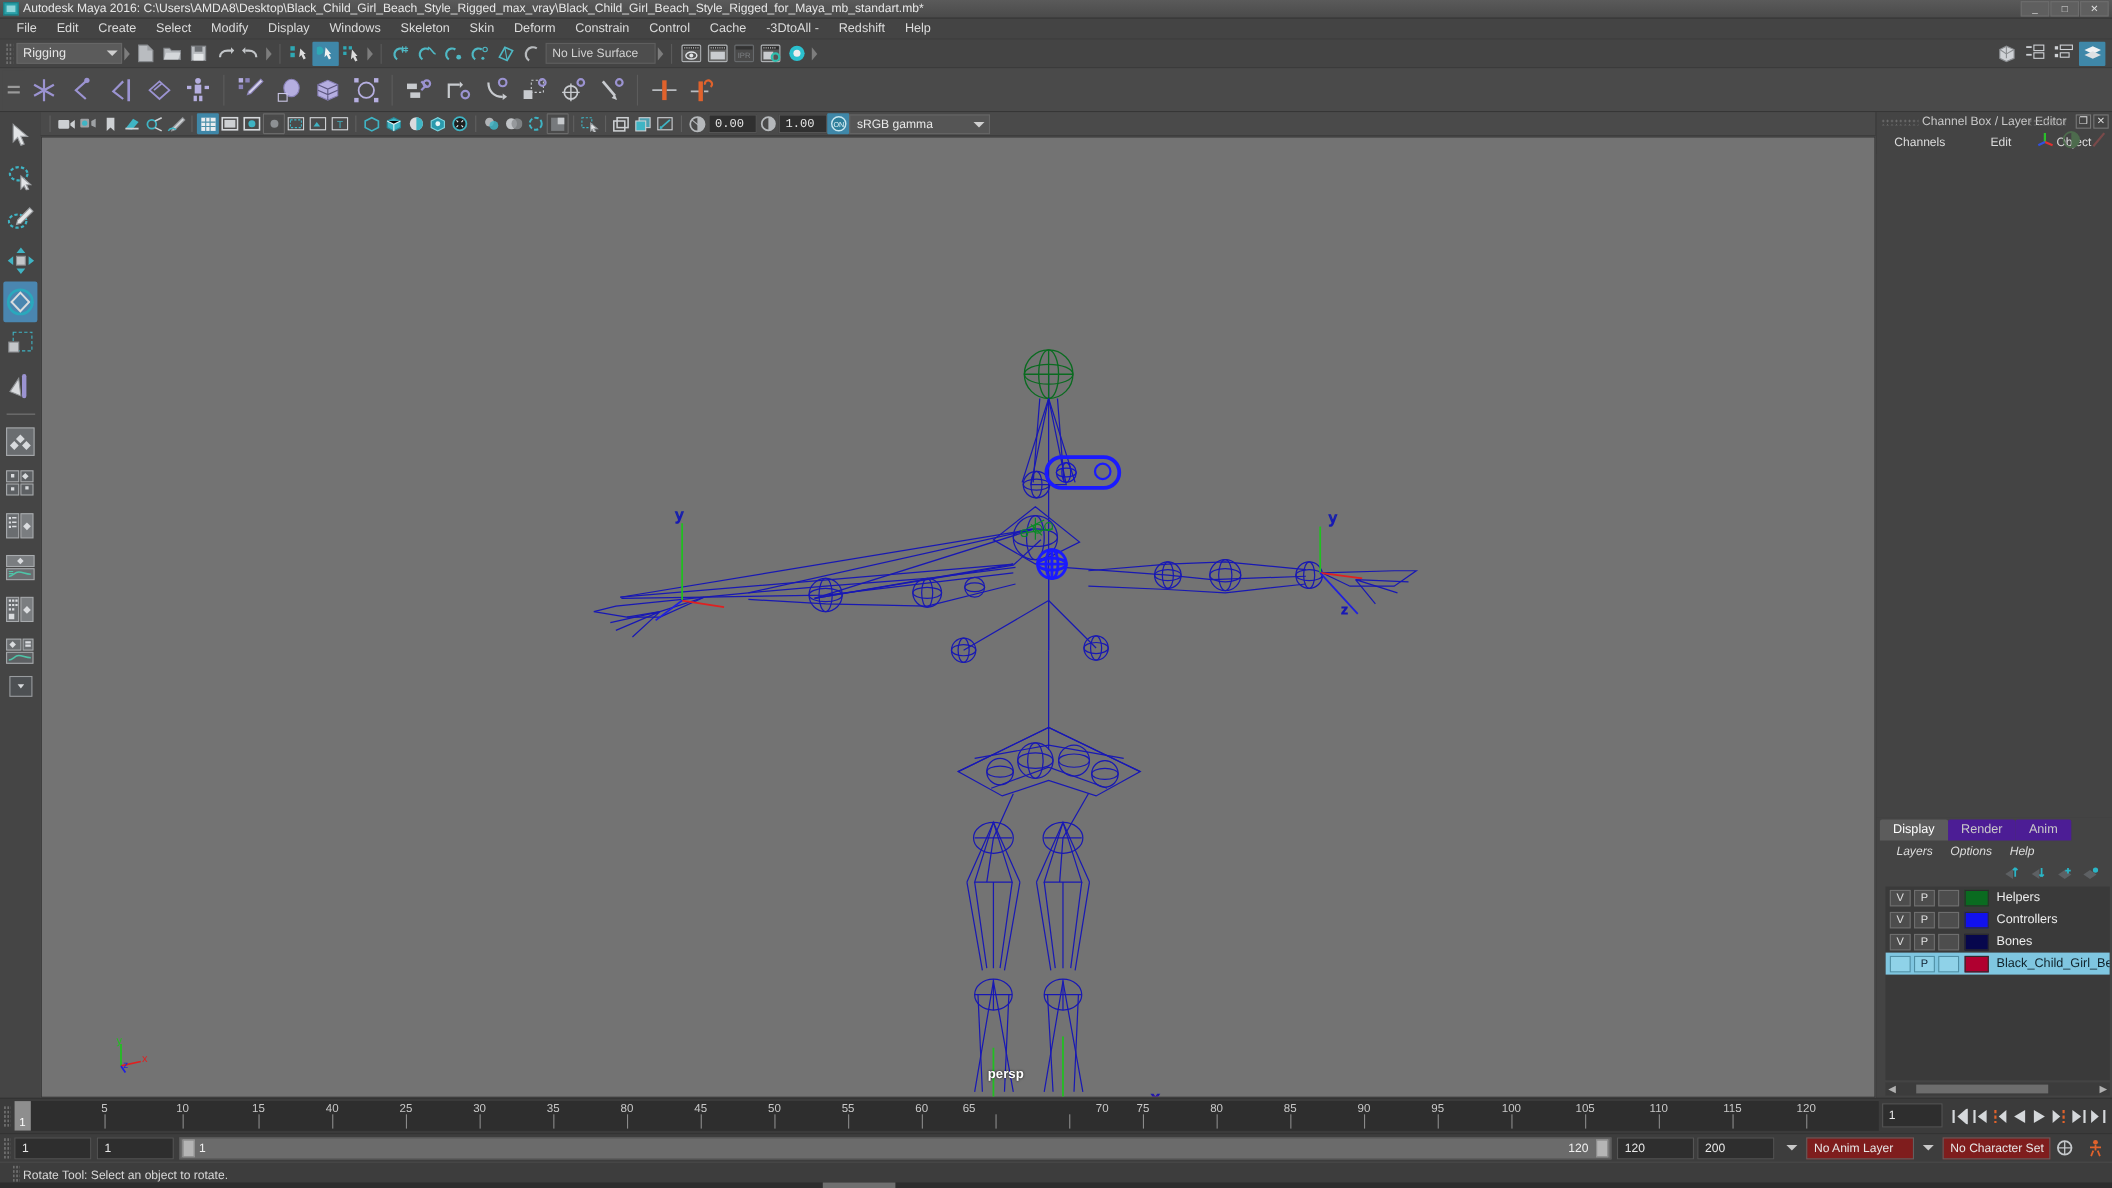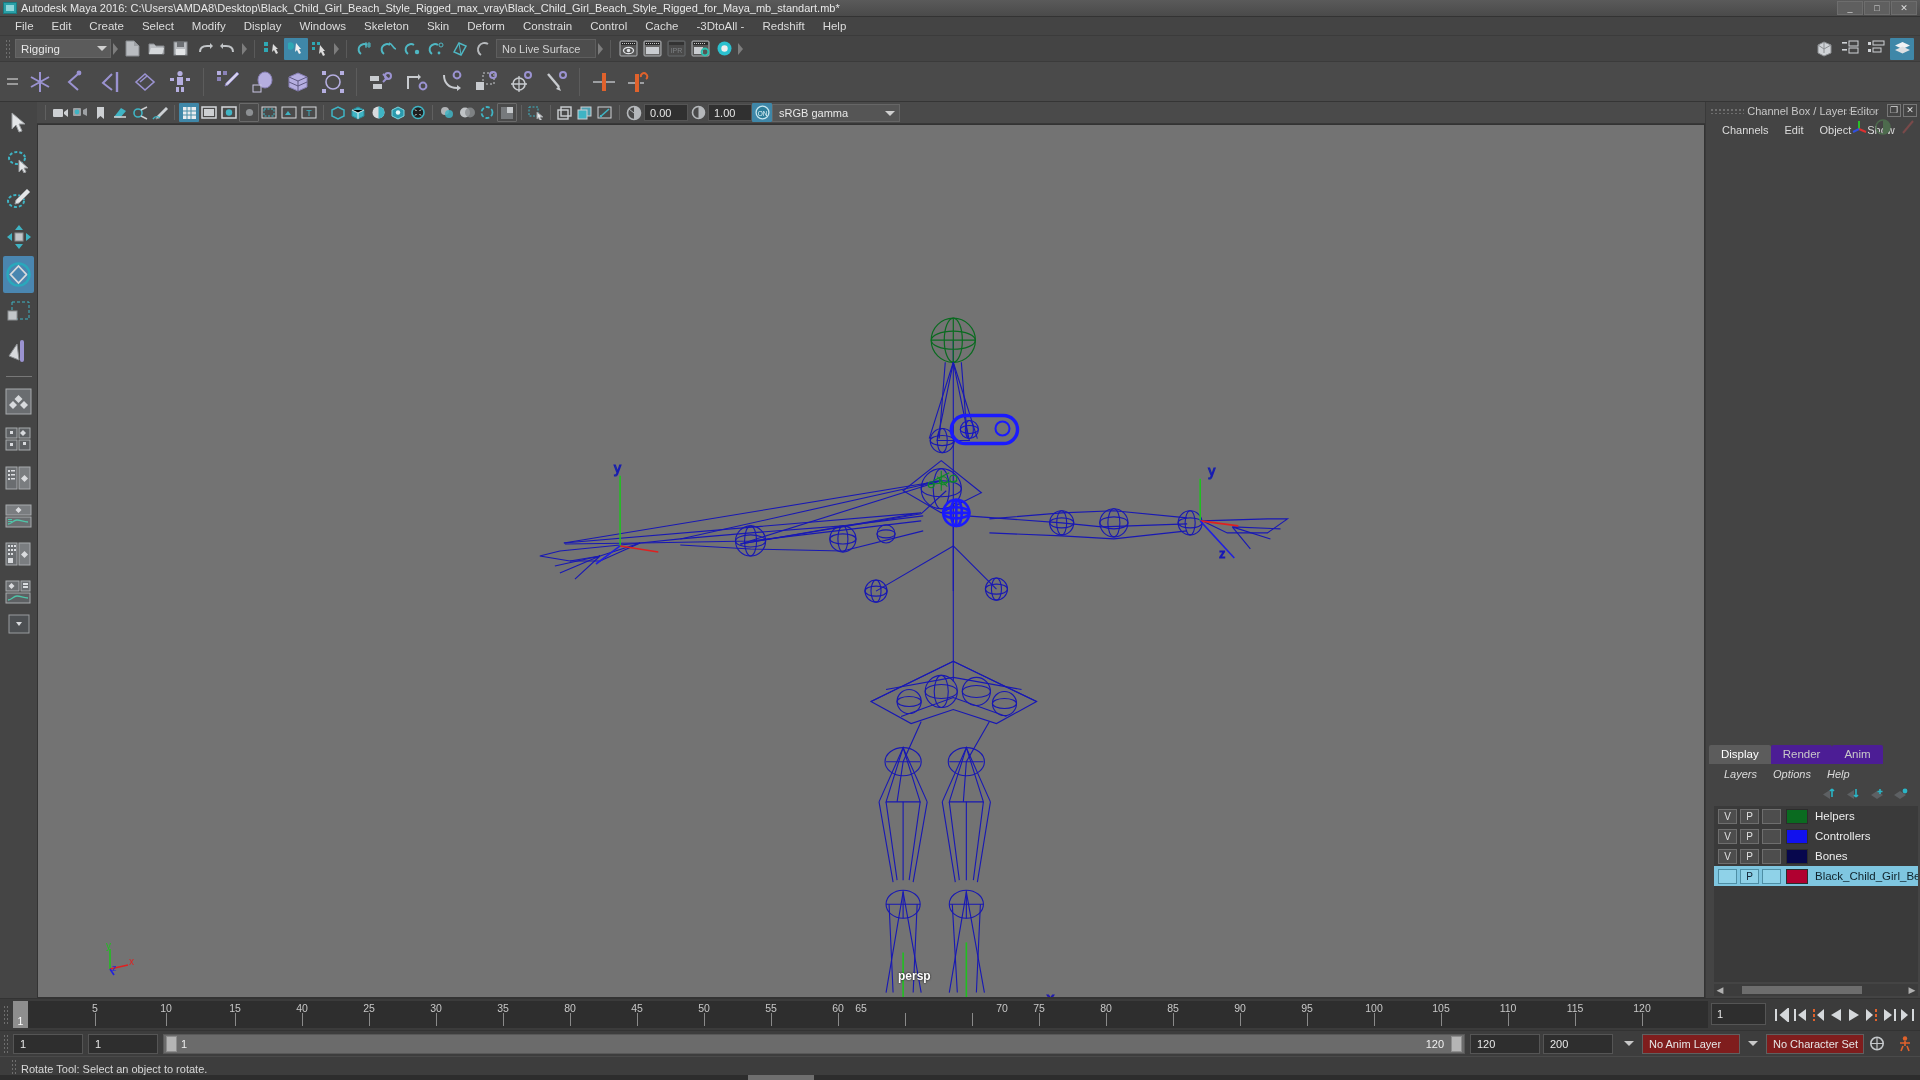--- a/index.html
+++ b/index.html
@@ -72,21 +72,21 @@
               flex:none; }
   .vpmenubar span{ font-size:11.5px;color:#dcdcdc; padding:0 9px; }
   .vptoolbar{ height:22px; background:#4a4a4a; display:flex;align-items:center; padding-left:4px;
               flex:none; border-bottom:1px solid #383838; }
   .vb{ width:20px;height:19px; display:flex;align-items:center;justify-content:center; flex:none;
        border-radius:1px;}
   .vb.on{ background:#3f87a8; }
   .vb.box{ border:1px solid #6a6a6a; }
   .vsep{ width:1px;height:15px;background:#606060;margin:0 4px;flex:none;}
   .numfield{ width:44px;height:17px;background:#303030;border:1px solid #555; color:#e6e6e6;
-             font-size:11px; display:flex;align-items:center;justify-content:flex-start; padding-left:5px;flex:none;}
+             font-size:11px; display:flex;align-items:center;justify-content:flex-start; padding-left:5px;flex:none;font-family:Liberation Mono, monospace;}
   .gammaSel{ width:128px;height:18px;background:#555; border:1px solid #666; font-size:11px;
              color:#e8e8e8; display:flex;align-items:center;padding-left:6px; position:relative;flex:none;}
   .gammaSel .cv{ position:absolute;right:4px;top:6px;width:0;height:0;
      border-left:5px solid transparent;border-right:5px solid transparent;border-top:5px solid #d0d0d0;}
 
   .viewport{ flex:1; background:#737373; position:relative; overflow:hidden;
              border:1px solid #333; margin:0 0 0 0; min-height:0;}
   .persp{ position:absolute; left:860px; bottom:14px; font-size:12px;font-weight:bold;color:#fff;
           text-shadow:0 0 2px #000; }
   .axisgiz{ position:absolute; left:62px; bottom:18px; width:40px;height:40px;}
@@ -95,21 +95,21 @@
   .rightpanel{ width:215px; background:#444444; display:flex;flex-direction:column; flex:none;
                border-left:1px solid #3a3a3a;}
   .rp-title{ height:18px; display:flex;align-items:center; justify-content:center; position:relative;
              font-size:11px;color:#c8c8c8; flex:none;}
   .rp-title .dots{ position:absolute; left:4px; top:6px; width:34px;height:6px;
              background-image:radial-gradient(#6e6e6e 35%, transparent 36%); background-size:4px 4px;}
   .rp-title .dots2{ left:auto; right:42px; }
   .rp-title .wb{ position:absolute; right:3px; top:2px; display:flex; gap:2px;}
   .rp-title .wb b{ width:14px;height:13px;border:1px solid #777;font-size:9px;font-weight:normal;
              text-align:center;line-height:11px;color:#ddd;}
-  .rp-menu{ height:20px; display:flex;align-items:center; padding-left:8px; flex:none;}
+  .rp-menu{ height:20px; display:flex;align-items:center; padding-left:8px; flex:none;gap:25px;}
   .rp-menu span{ font-size:11px;color:#dcdcdc;padding:0 8px;}
   .chanbox{ flex:1; background:#444444; position:relative; min-height:0;}
   .chanbox .cicons{ position:absolute; right:4px; top:-22px; display:flex;gap:6px;}
 
   .layered{ height:255px; background:#444444; display:flex;flex-direction:column; flex:none;}
   .ltabs{ height:21px; display:flex; align-items:flex-end; padding-left:3px; flex:none;}
   .ltab{ padding:0 12px; height:19px; line-height:19px; font-size:11.5px; color:#c9c9c9;
          background:#4c1d95; border-top-left-radius:2px;border-top-right-radius:2px;}
   .ltab.on{ background:#5c5c5c; color:#fff;}
   .lmenu{ height:20px; display:flex;align-items:center; padding-left:10px; flex:none;}
@@ -1173,21 +1173,21 @@
       <span class="ticklbl" style="left:557px">80</span>
       <span class="tick" style="left:557px"></span>
       <span class="ticklbl" style="left:624px">45</span>
       <span class="tick" style="left:624px"></span>
       <span class="ticklbl" style="left:691px">50</span>
       <span class="tick" style="left:691px"></span>
       <span class="ticklbl" style="left:758px">55</span>
       <span class="tick" style="left:758px"></span>
       <span class="ticklbl" style="left:825px">60</span>
       <span class="tick" style="left:825px"></span>
-      <span class="ticklbl" style="left:848px">65</span>
+      <span class="ticklbl" style="left:868px">65</span>
       <span class="tick" style="left:892px"></span>
       <span class="ticklbl" style="left:989px">70</span>
       <span class="tick" style="left:959px"></span>
       <span class="ticklbl" style="left:1026px">75</span>
       <span class="tick" style="left:1026px"></span>
       <span class="ticklbl" style="left:1093px">80</span>
       <span class="tick" style="left:1093px"></span>
       <span class="ticklbl" style="left:1160px">85</span>
       <span class="tick" style="left:1160px"></span>
       <span class="ticklbl" style="left:1227px">90</span>

